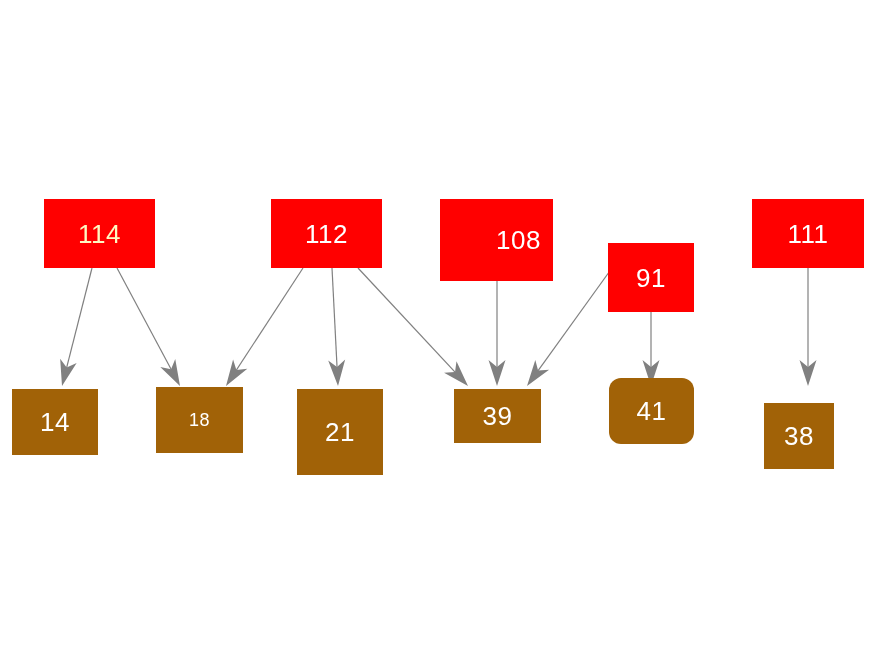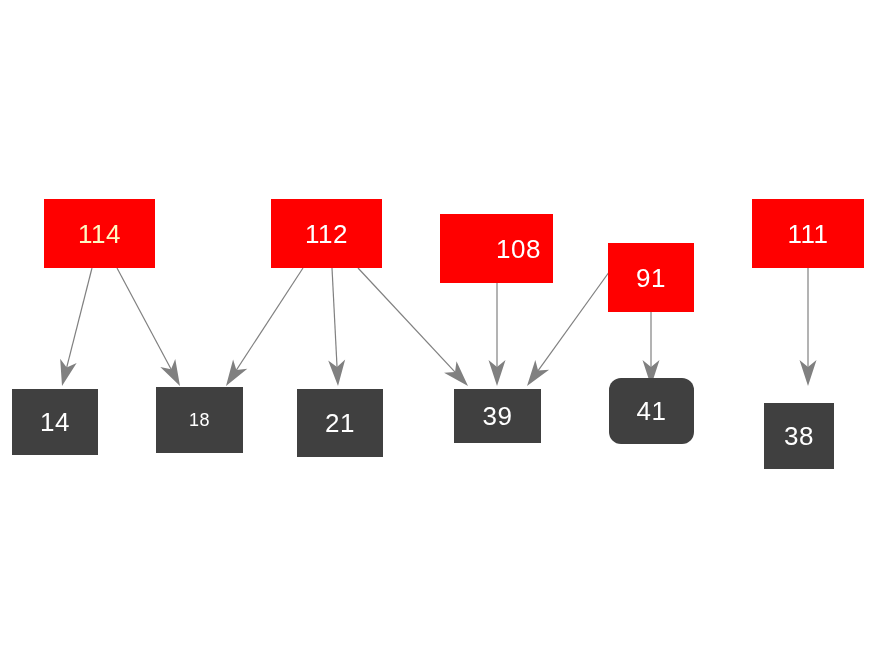--- a/index.html
+++ b/index.html
@@ -36,21 +36,21 @@
     font-weight: normal;
     letter-spacing: 0.5px;
     line-height: 1;
     z-index: 2;
     user-select: none;
   }
   .node-source {
     background: #ff0000;
   }
   .node-target {
-    background: #404040;
+    background: #a16207;
   }
   .node-label {
     pointer-events: none;
   }
 </style>
 </head>
 <body>
 
 <div id="diagram-canvas" style="width: 875px; height: 656px; background: rgb(255, 255, 255);">
 
@@ -93,36 +93,36 @@
       </g>
     </svg>
 
   <div id="node-layer">
       <div class="node node-source" style="left: 44px; top: 199px; width: 111px; height: 69px; font-size: 26px; color: #fef9c3;">
         <span class="node-label">114</span>
       </div>
       <div class="node node-source" style="left: 271px; top: 199px; width: 111px; height: 69px; font-size: 26px; color: rgb(255, 255, 255);">
         <span class="node-label">112</span>
       </div>
-      <div class="node node-source" style="left: 440px; top: 214px; width: 113px; height: 69px; font-size: 26px; color: rgb(255, 255, 255); padding-left: 44px;">
+      <div class="node node-source" style="left: 440px; top: 199px; width: 113px; height: 82px; font-size: 26px; color: rgb(255, 255, 255); padding-left: 44px;">
         <span class="node-label">108</span>
       </div>
       <div class="node node-source" style="left: 608px; top: 199px; width: 86px; height: 69px; font-size: 26px; color: rgb(255, 255, 255); margin-top: 44px;">
         <span class="node-label">91</span>
       </div>
       <div class="node node-source" style="left: 752px; top: 199px; width: 112px; height: 69px; font-size: 26px; color: rgb(255, 255, 255);">
         <span class="node-label">111</span>
       </div>
       <div class="node node-target" style="left: 12px; top: 389px; width: 86px; height: 66px; font-size: 26px; color: rgb(255, 255, 255);">
         <span class="node-label">14</span>
       </div>
       <div class="node node-target" style="left: 156px; top: 387px; width: 87px; height: 66px; font-size: 18px; color: rgb(255, 255, 255);">
         <span class="node-label">18</span>
       </div>
-      <div class="node node-target" style="left: 297px; top: 389px; width: 86px; height: 68px; font-size: 26px; color: rgb(255, 255, 255);">
+      <div class="node node-target" style="left: 297px; top: 389px; width: 86px; height: 86px; font-size: 26px; color: rgb(255, 255, 255);">
         <span class="node-label">21</span>
       </div>
       <div class="node node-target" style="left: 454px; top: 389px; width: 87px; height: 54px; font-size: 26px; color: rgb(255, 255, 255);">
         <span class="node-label">39</span>
       </div>
       <div class="node node-target" style="left: 609px; top: 378px; width: 85px; height: 66px; font-size: 26px; color: rgb(255, 255, 255); border-radius: 12px;">
         <span class="node-label">41</span>
       </div>
       <div class="node node-target" style="left: 764px; top: 403px; width: 70px; height: 66px; font-size: 26px; color: rgb(255, 255, 255);">
         <span class="node-label">38</span>

